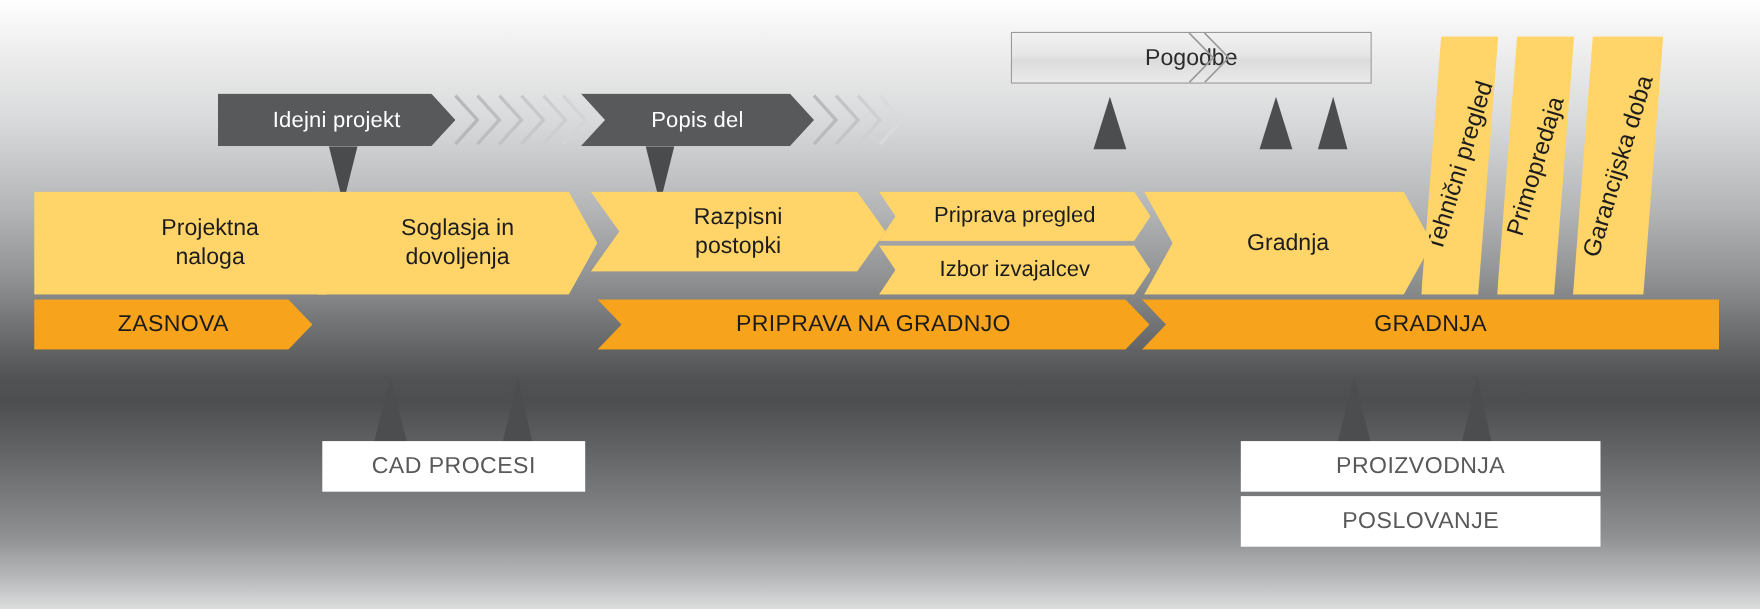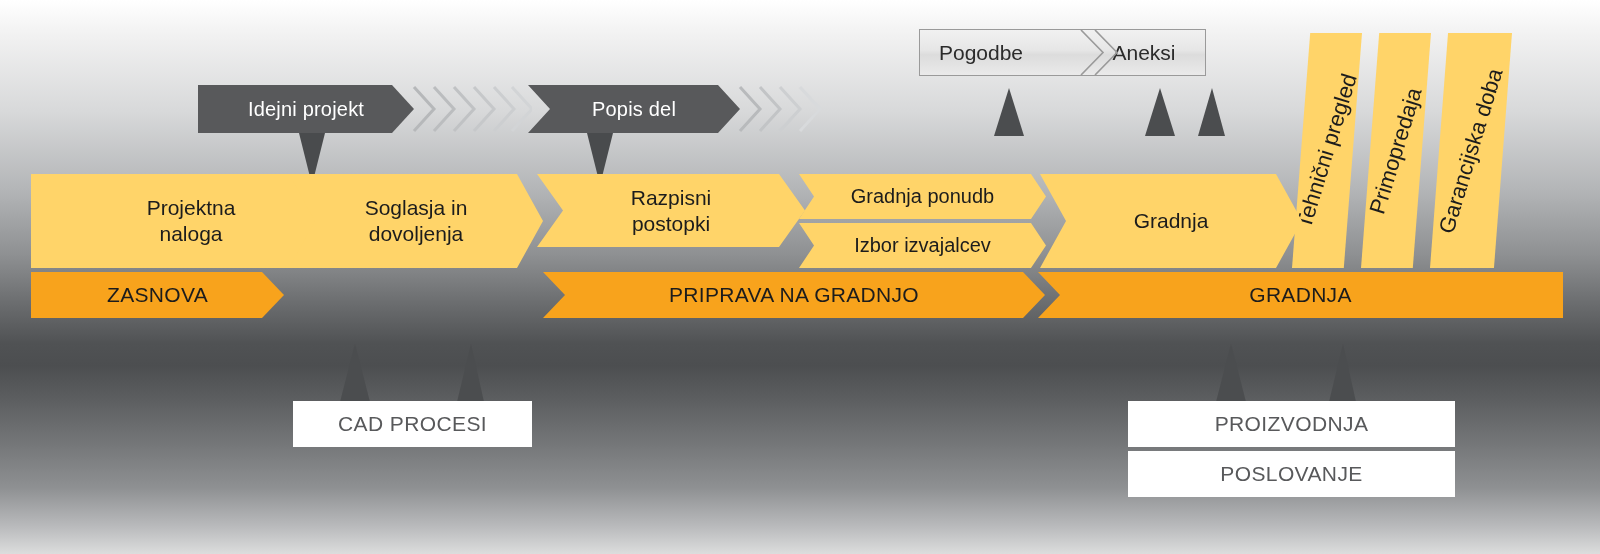--- a/index.html
+++ b/index.html
@@ -131,26 +131,23 @@
     </svg>
   </div>
 
   <svg class="triDown" style="left:295px;top:133px;" width="34" height="52" viewBox="0 0 34 52">
     <polygon points="4,0 30,0 17,52" fill="#494b4d"></polygon>
   </svg>
   <svg class="triDown" style="left:583px;top:133px;" width="34" height="52" viewBox="0 0 34 52">
     <polygon points="4,0 30,0 17,52" fill="#494b4d"></polygon>
   </svg>
 
-  <div class="pabox" style="left:919px;top:29px;width:287px;height:47px;gap:41px;">
+  <div class="pabox" style="left:919px;top:29px;width:328px;height:47px;gap:41px;">
     <div class="pacell">
       <span>Pogodbe</span>
-    </div>
-    <div class="pacell">
-      <span>Aneksi</span>
     </div>
     <svg class="padiv" style="left:159px;width:40px;" width="40" height="45" viewBox="0 0 40 45" preserveAspectRatio="none">
       <path d="M2 0 L24 22.5 L2 45" fill="none" stroke="#9a9a9a" stroke-width="1.6"></path>
       <path d="M16 0 L38 22.5 L16 45" fill="none" stroke="#9a9a9a" stroke-width="1.6"></path>
     </svg>
   </div>
 
   <svg class="triUp" style="left:990px;top:88px;" width="38" height="48" viewBox="0 0 38 48">
     <polygon points="19,0 34,48 4,48" fill="#4b4d4f"></polygon>
   </svg>
@@ -191,21 +188,21 @@
   </div>
 
   <div class="ychev arrownotch" style="left:537px;top:174px;width:268px;height:73px;">
     <span>
       <span>Razpisni</span><br>
       <span>postopki</span>
     </span>
   </div>
 
   <div class="ychev arrowsm" style="left:799px;top:174px;width:247px;height:45px;font-size:20px;">
-    <span>Gradnja ponudb</span>
+    <span>Priprava pregled</span>
   </div>
 
   <div class="ychev arrowsm" style="left:799px;top:223px;width:247px;height:45px;font-size:20px;">
     <span>Izbor izvajalcev</span>
   </div>
 
   <div class="ychev arrownotch" style="left:1040px;top:174px;width:262px;height:94px;">
     <span>Gradnja</span>
   </div>
 

